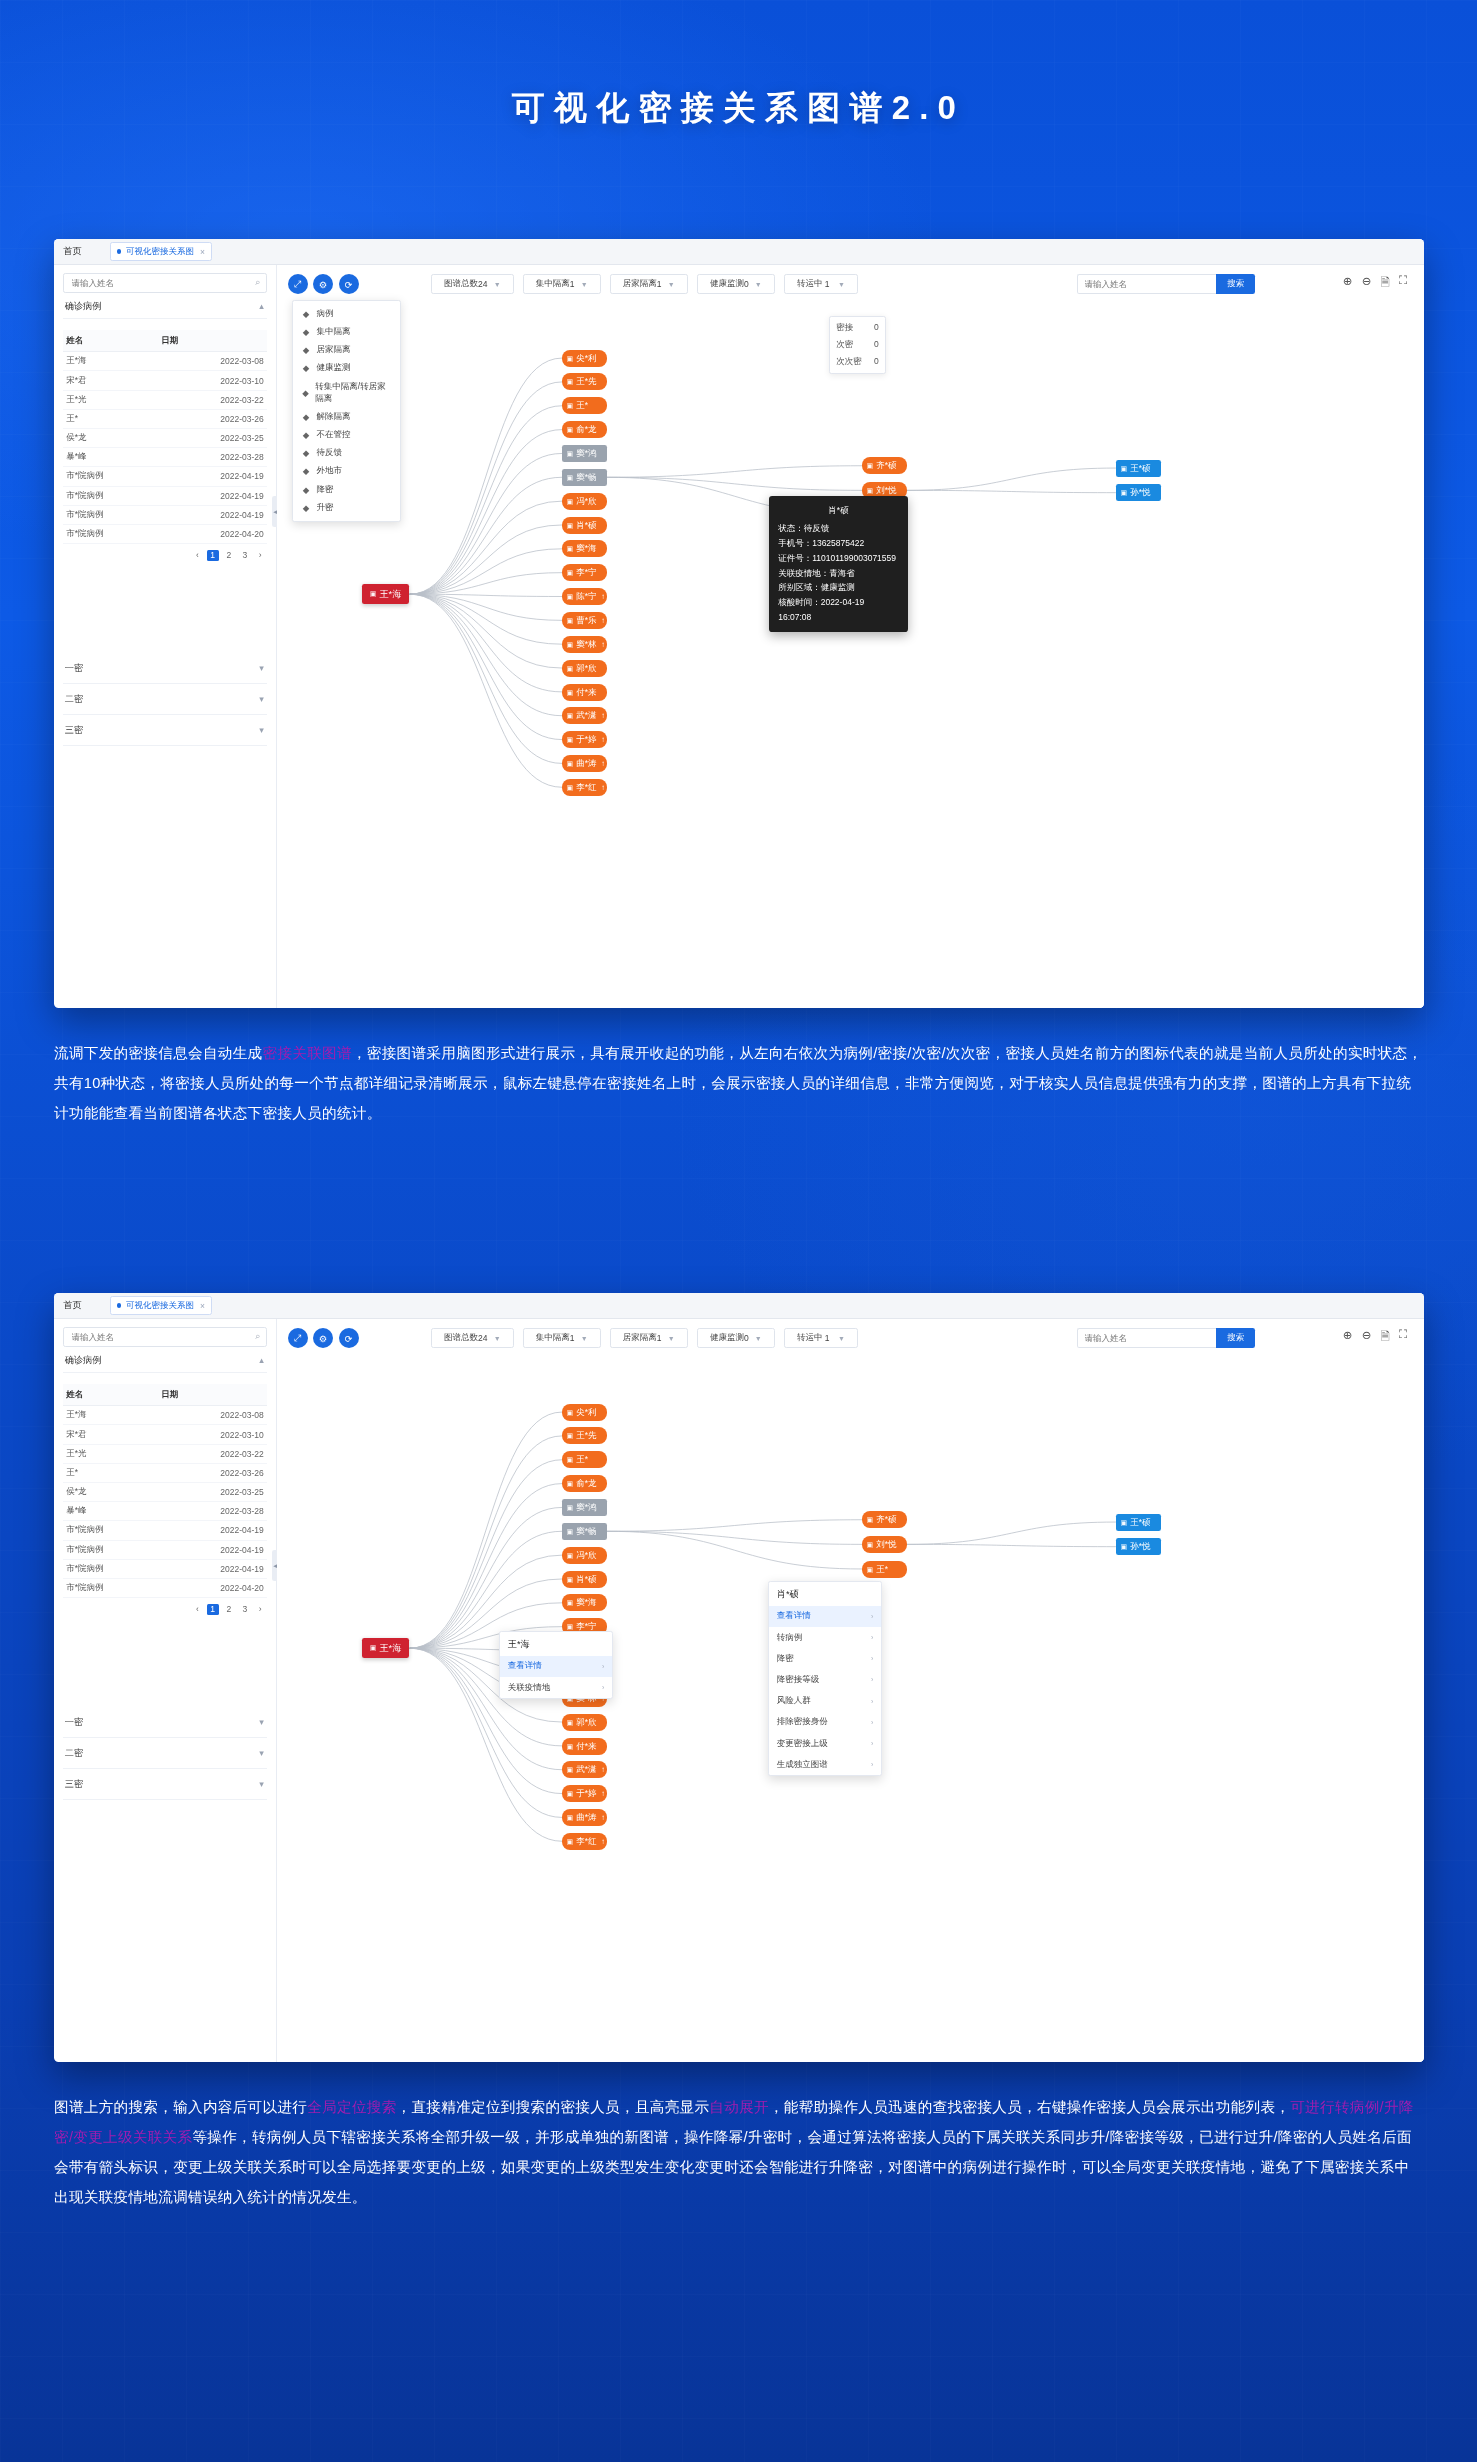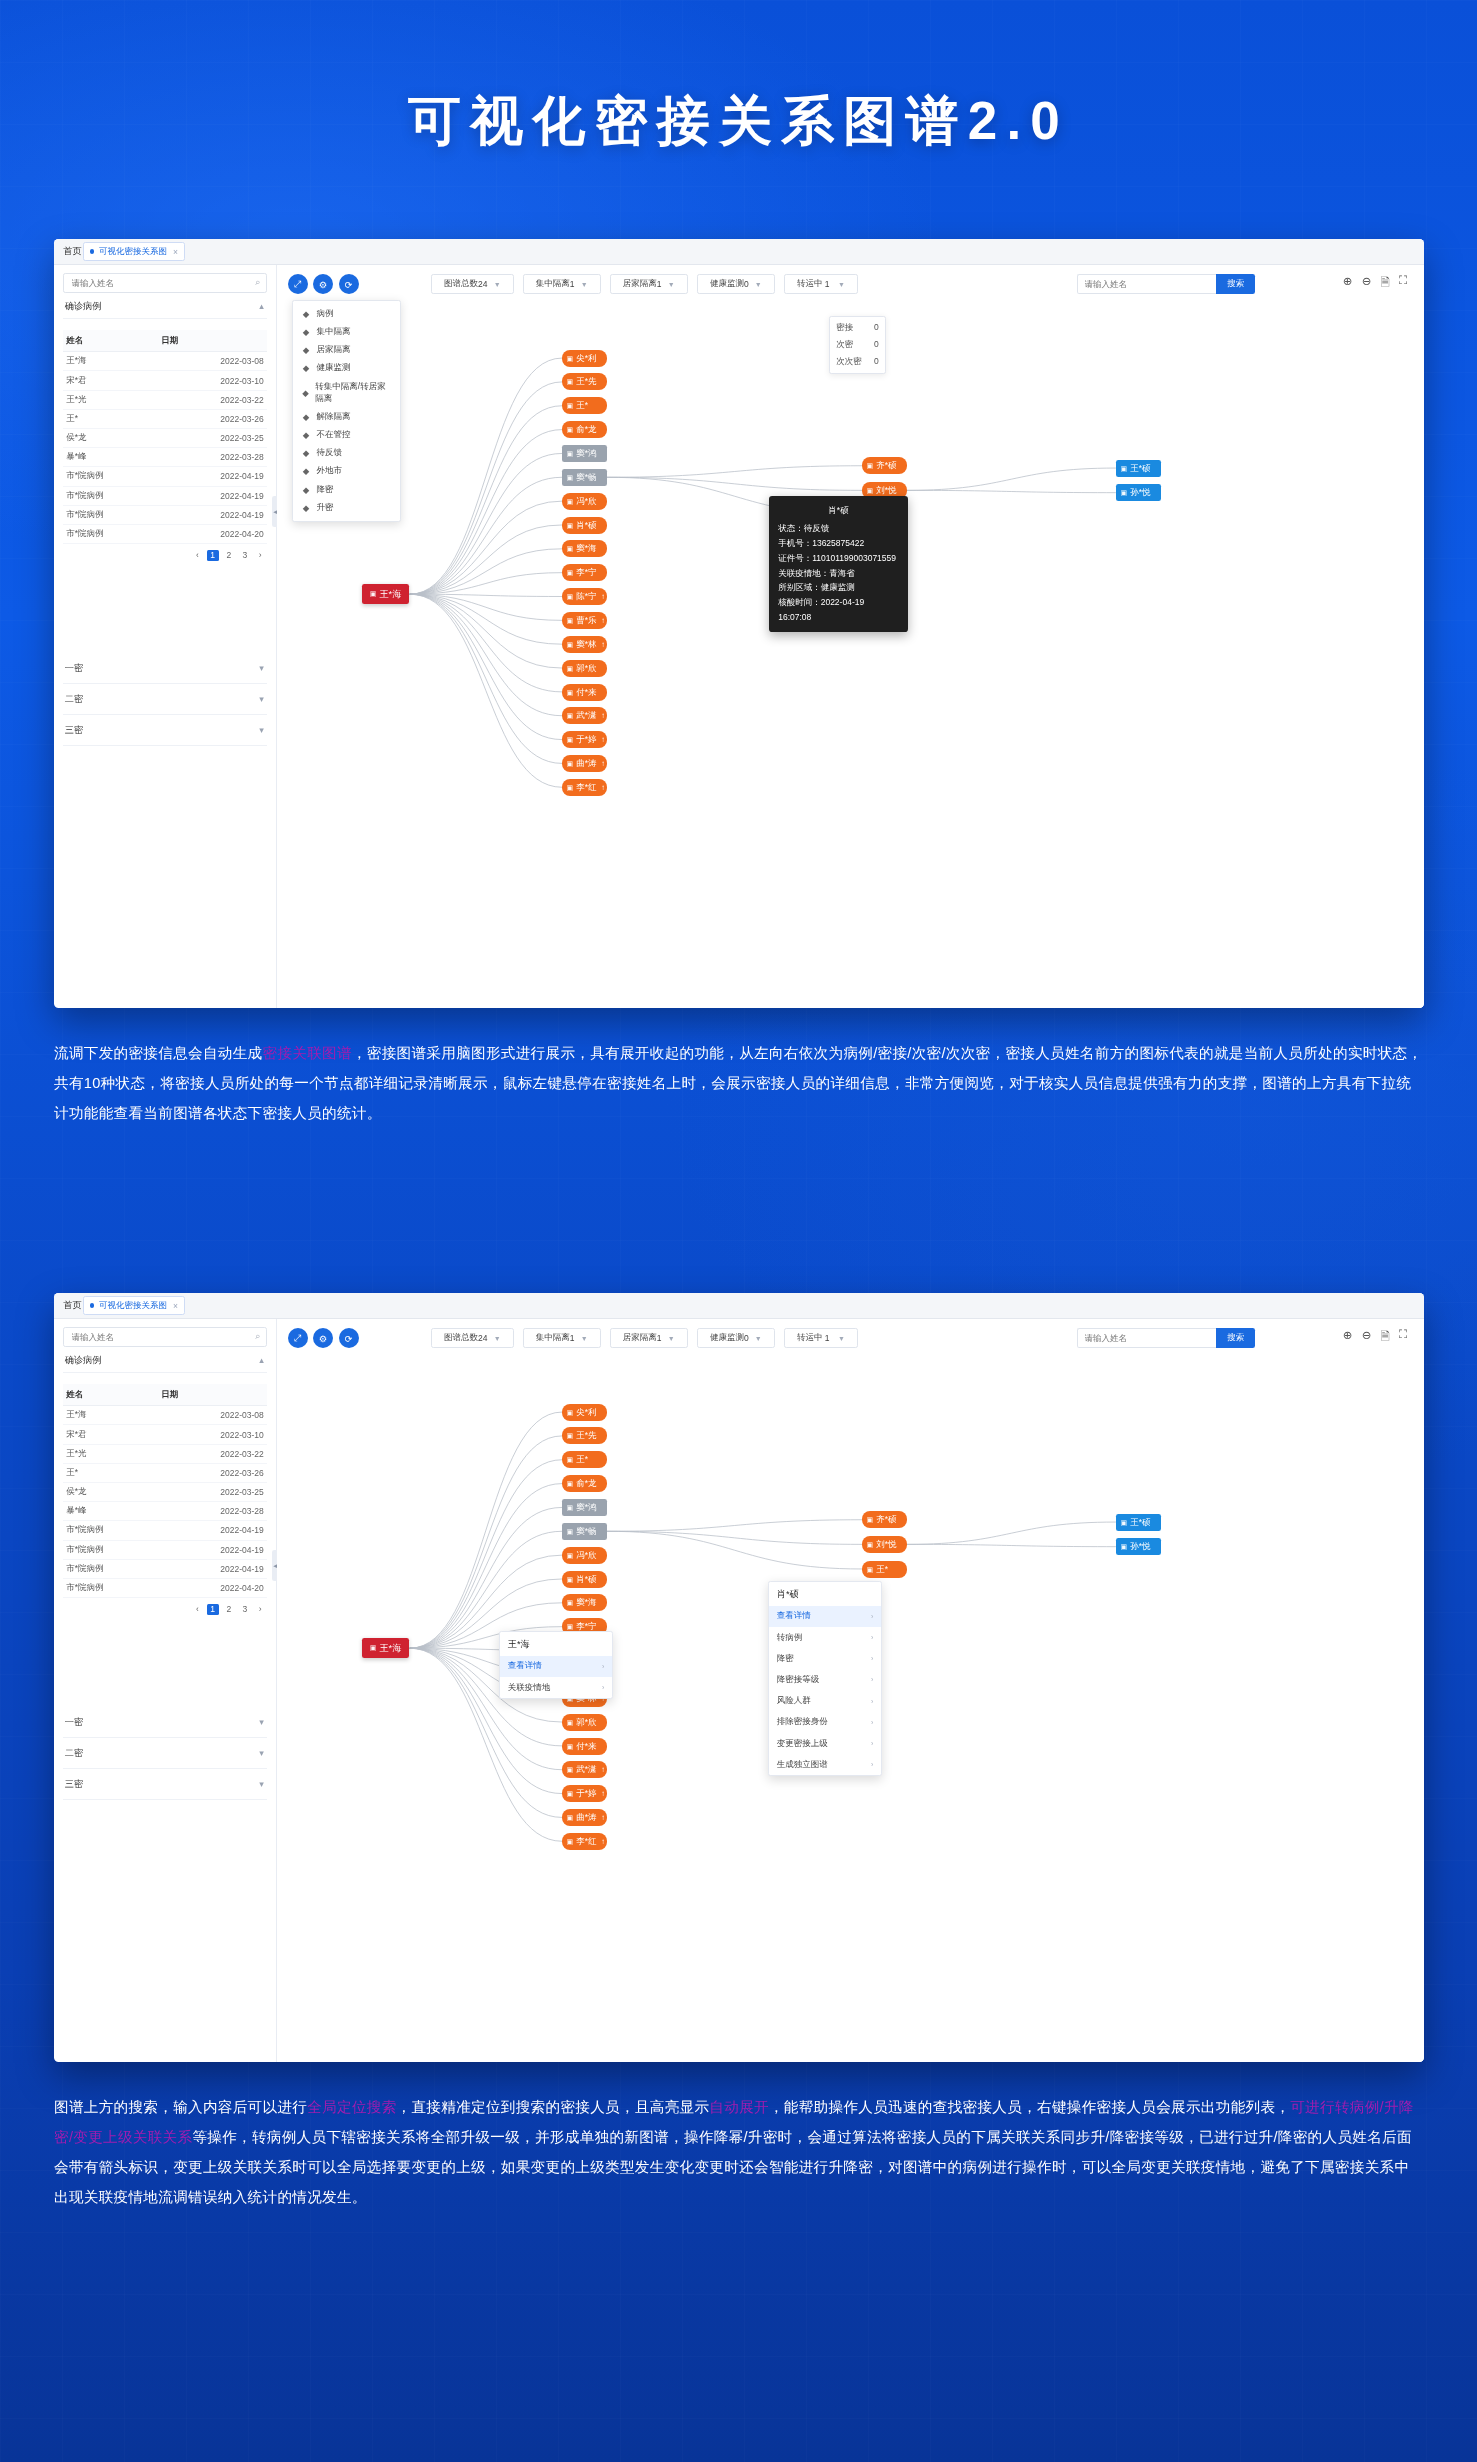--- a/index.html
+++ b/index.html
@@ -17,36 +17,36 @@
   .bg-deco { position:absolute; inset:0; pointer-events:none;
     background-image:
       linear-gradient(rgba(255,255,255,0.035) 0.8px, transparent 0.8px),
       linear-gradient(90deg, rgba(255,255,255,0.035) 0.8px, transparent 0.8px);
     background-size: 62px 62px;
     opacity:.5;
   }
   .page-title {
     position:absolute; top:86px; left:0; width:100%;
     text-align:center; color:#fff;
-    font-size:53px; font-weight:bold; letter-spacing:9.2px;
+    font-size:33px; font-weight:bold; letter-spacing:9.2px;
     text-shadow:0 3.1px 14px rgba(0,0,0,.25);
   }
 
   
   .window {
     position:absolute; left:54px; width:1370px;
     background:#fff; border-radius:4.6px; overflow:hidden;
     box-shadow:0 14px 37px rgba(0,0,0,.35);
   }
   #window-1 { top:239px; height:769px; }
   #window-2 { top:1293px; height:769px; }
 
   
   .tabbar { height:26px; background:#f4f6f9; border-bottom:0.8px solid #e3e7ee;
-            display:flex; align-items:center; padding:0 9.2px; gap:1px; }
+            display:flex; align-items:center; padding:0 9.2px; gap:28px; }
   .tabbar .home { font-size:9.2px; color:#333; }
   .tabbar .tab {
     display:flex; align-items:center; gap:4.6px;
     background:#fff; border:0.8px solid #cfdcf5; color:#1a6ae0;
     font-size:8.5px; padding:2.3px 6.2px; border-radius:2.3px;
   }
   .tabbar .tab .dot { width:4.6px; height:4.6px; border-radius:50%; background:#1a6ae0; display:inline-block; }
   .tabbar .tab .x { color:#9aa6bb; font-size:8.5px; margin-left:1.5px; }
 
   .body-row { display:flex; height:calc(100% - 26px); }

